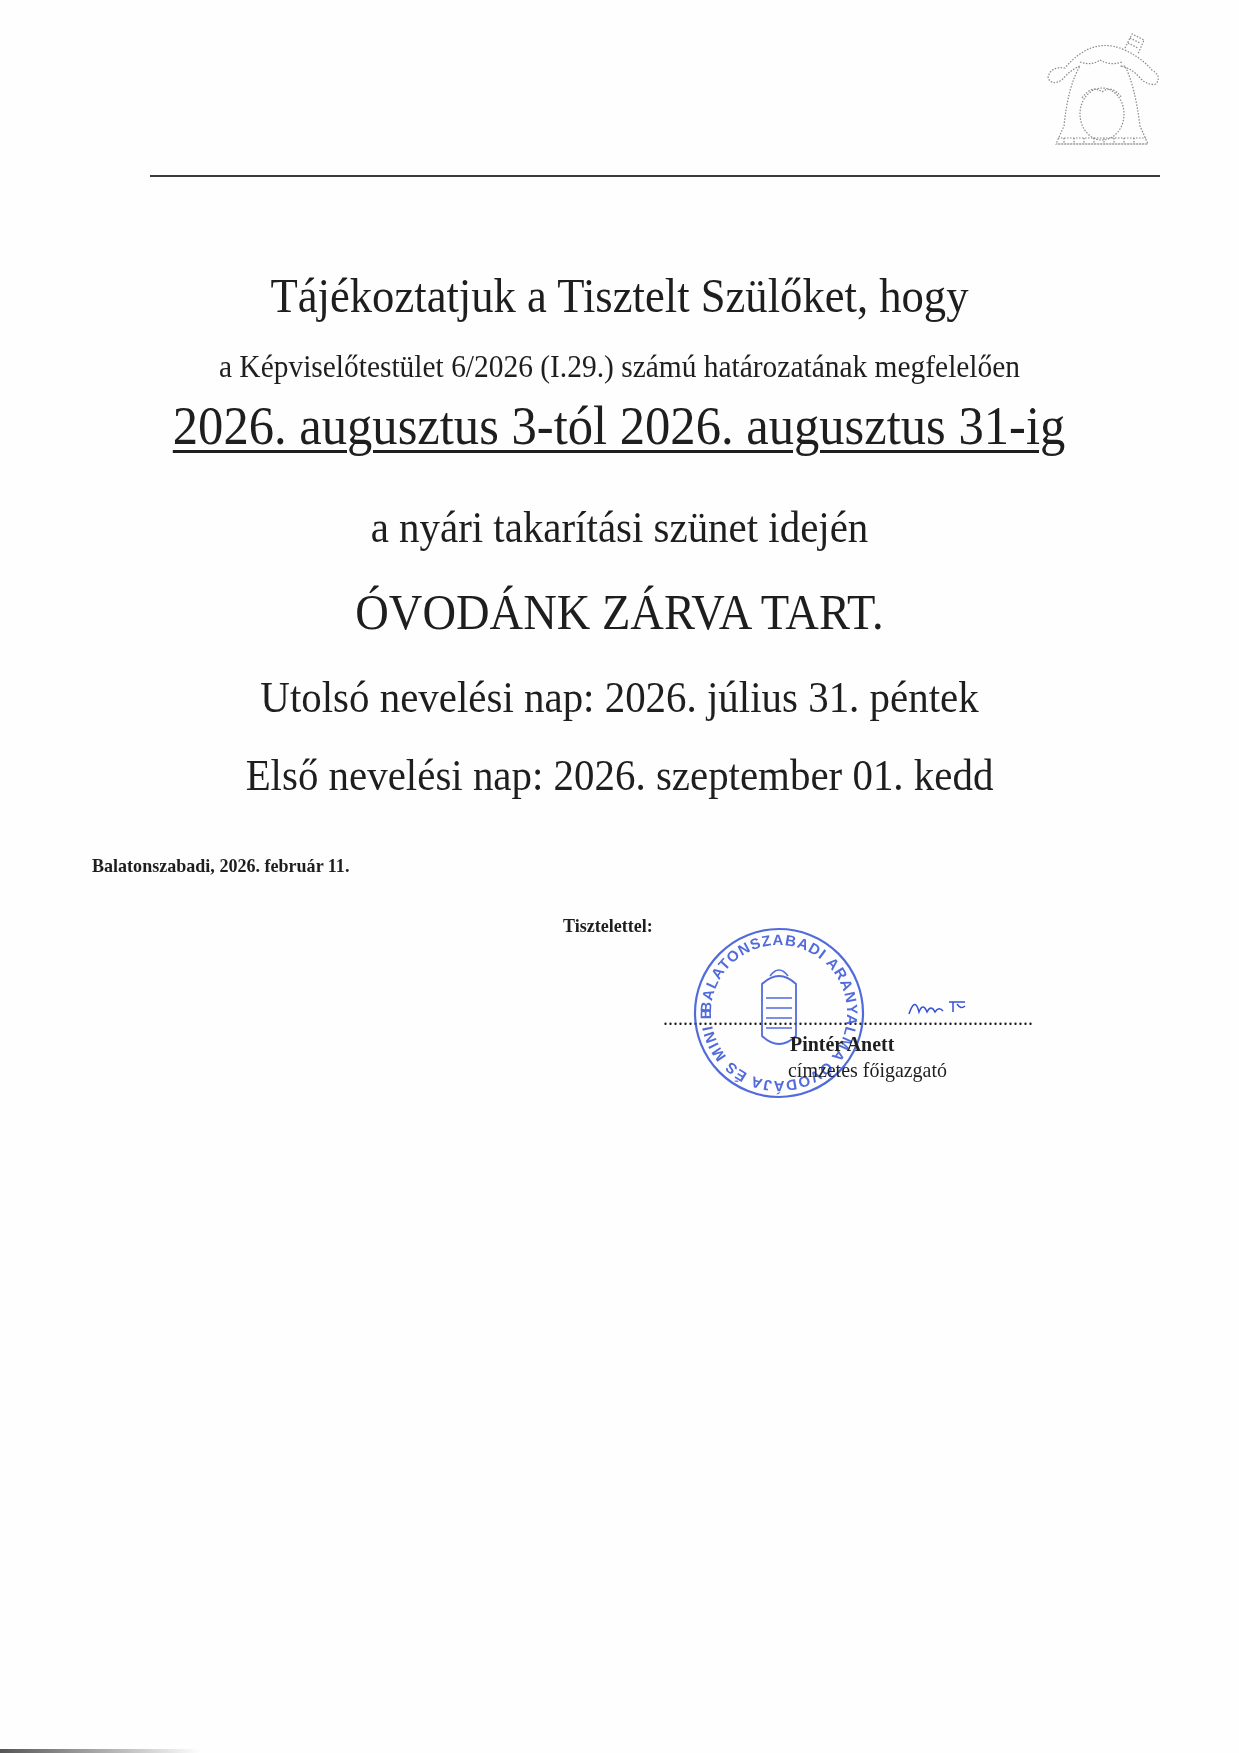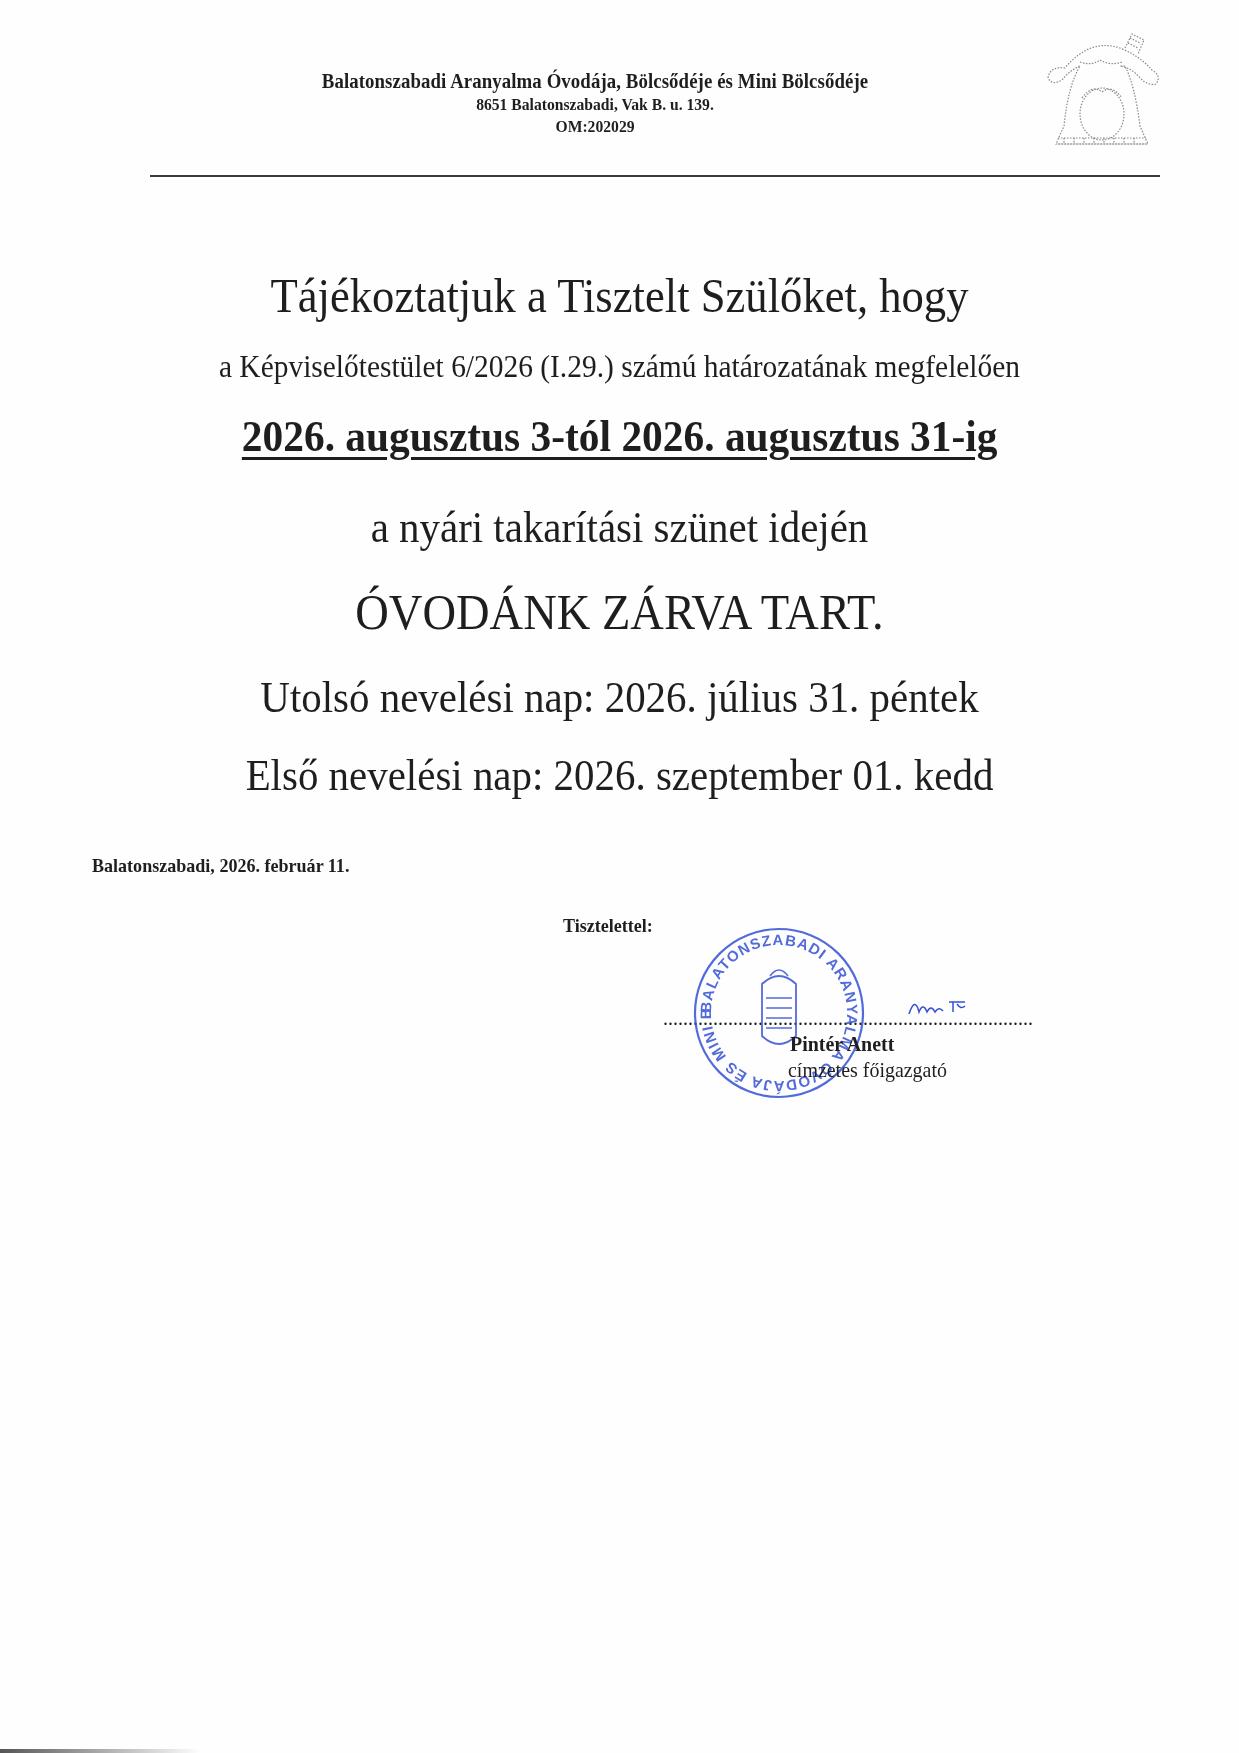--- a/index.html
+++ b/index.html
@@ -14,21 +14,21 @@
     .lh-addr { font-size: 17px; line-height: 22px; transform: scaleX(0.92); }
     .lh-om { font-size: 17px; line-height: 22px; transform: scaleX(0.92); }
 
     .logo { position: absolute; left: 1040px; top: 26px; width: 125px; height: 135px; }
 
     .rule { position: absolute; left: 150px; top: 175px; width: 1010px; height: 2px; background: #3a3a3a; }
 
     .center { position: absolute; left: 0; width: 1239px; text-align: center; white-space: nowrap; }
     .intro { top: 268px; font-size: 48px; line-height: 56px; transform: scaleX(0.93); }
     .decree { top: 346px; font-size: 32px; line-height: 40px; transform: scaleX(0.92); }
-    .dates { top: 410px; font-size: 45px; line-height: 52px; font-weight: bold; }
+    .dates { top: 400px; font-size: 55px; line-height: 52px; font-weight: normal; }
     .dates span { text-decoration: underline; text-decoration-thickness: 3px; text-underline-offset: 6px; display: inline-block; transform: scaleX(0.92); }
     .reason { top: 500px; font-size: 44px; line-height: 56px; transform: scaleX(0.93); }
     .closed { top: 582px; font-size: 50px; line-height: 60px; transform: scaleX(0.93); }
     .last-day { top: 670px; font-size: 44px; line-height: 56px; transform: scaleX(0.93); }
     .first-day { top: 748px; font-size: 44px; line-height: 56px; transform: scaleX(0.93); }
 
     .place-date { position: absolute; left: 92px; top: 855px; font-size: 19px; font-weight: bold; transform: scaleX(0.95); transform-origin: left; }
     .regards { position: absolute; left: 563px; top: 915px; font-size: 19px; font-weight: bold; transform: scaleX(0.95); transform-origin: left; }
 
     .stamp { position: absolute; left: 690px; top: 924px; width: 178px; height: 178px; }
@@ -38,25 +38,20 @@
     .signer { position: absolute; left: 790px; top: 1032px; font-size: 21px; font-weight: bold; transform: scaleX(0.95); transform-origin: left; }
     .signer-title { position: absolute; left: 788px; top: 1058px; font-size: 21px; transform: scaleX(0.95); transform-origin: left; }
 
     .scan-edge { position: absolute; left: 0; bottom: 0; width: 200px; height: 4px; background: linear-gradient(to right, #555, #ddd 80%, transparent); }
   </style>
 </head>
 <body>
 
 <div class="page">
 
-  <div class="letterhead">
-    <div class="lh-name">Balatonszabadi Aranyalma Óvodája, Bölcsődéje és Mini Bölcsődéje</div>
-    <div class="lh-addr">8651 Balatonszabadi, Vak B. u. 139.</div>
-    <div class="lh-om">OM:202029</div>
-  </div>
 
   <svg class="logo" viewBox="0 0 125 135">
     <g fill="none" stroke="#888" stroke-width="1.2" stroke-dasharray="1.5 1.5">
       <path d="M8 52 Q10 40 25 42 Q50 12 80 22 Q100 30 112 44 Q122 50 116 58 Q108 60 100 52 Q92 42 80 40 L85 40 Q95 60 100 100 L108 118 L16 118 L24 100 Q28 60 40 40 Q30 44 22 54 Q12 60 8 52 Z"></path>
       <path d="M85 22 L92 8 L104 14 L98 28"></path>
       <path d="M90 12 L100 17 M88 17 L98 22"></path>
       <ellipse cx="62" cy="88" rx="22" ry="26"></ellipse>
       <path d="M42 72 Q52 58 62 66 Q72 58 82 72"></path>
       <path d="M40 36 Q52 40 60 34 Q70 40 82 36"></path>
       <path d="M18 112 L106 112 M18 118 L106 118"></path>

